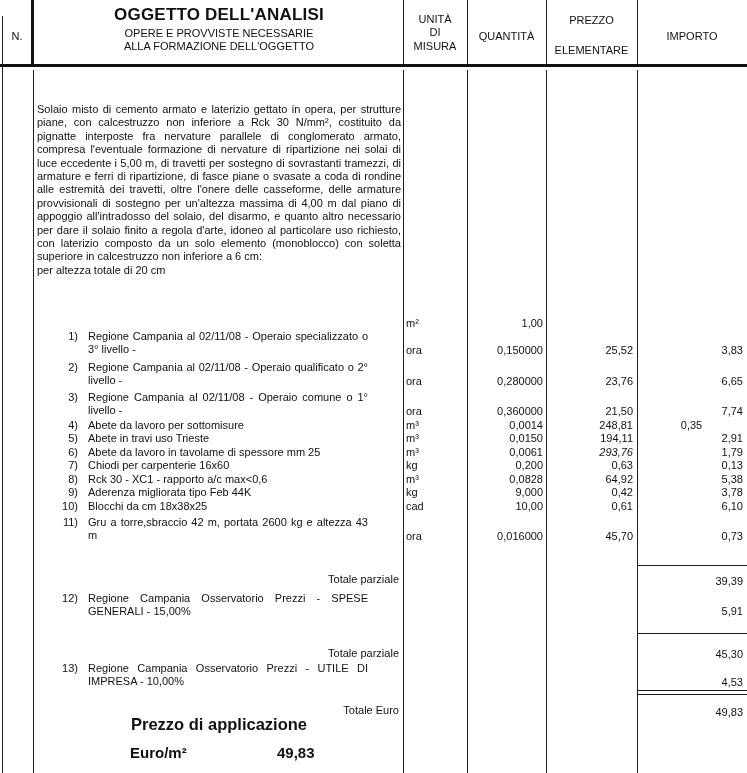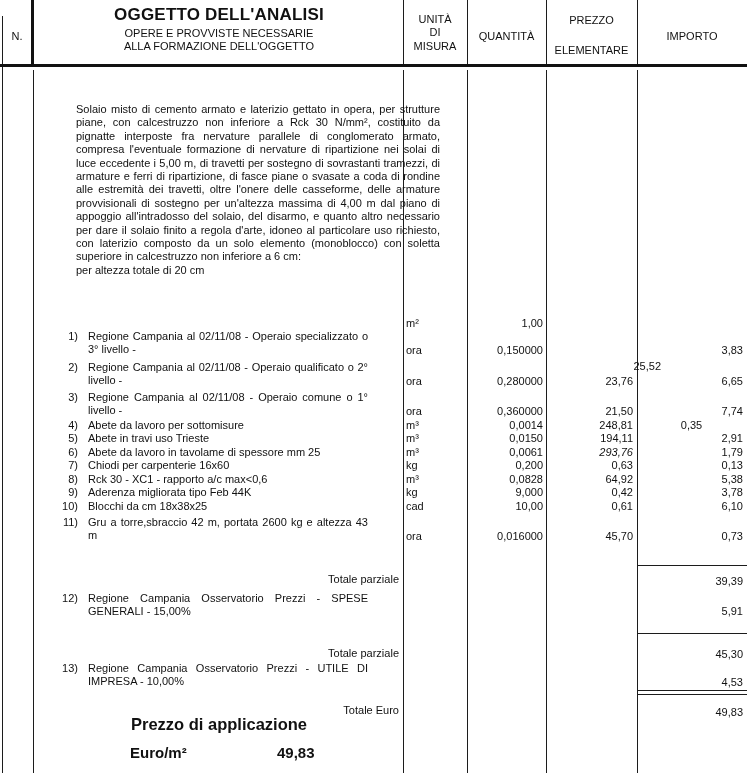--- a/index.html
+++ b/index.html
@@ -60,33 +60,33 @@
     <div>MISURA</div>
   </div>
 
   <div class="abs center" style="left:467px;top:30px;width:79px;">QUANTITÀ</div>
 
   <div class="abs center" style="left:546px;top:14px;width:91px;">PREZZO</div>
   <div class="abs center" style="left:546px;top:44px;width:91px;">ELEMENTARE</div>
 
   <div class="abs center" style="left:637px;top:30px;width:110px;">IMPORTO</div>
 
-  <div class="abs" style="left:37px;top:103px;width:364px;margin-left:39px;">
+  <div class="abs" style="left:37px;top:103px;width:364px;">
     <div class="just">Solaio misto di cemento armato e laterizio gettato in opera, per strutture piane, con calcestruzzo non inferiore a Rck 30 N/mm², costituito da pignatte interposte fra nervature parallele di conglomerato armato, compresa l'eventuale formazione di nervature di ripartizione nei solai di luce eccedente i 5,00 m, di travetti per sostegno di sovrastanti tramezzi, di armature e ferri di ripartizione, di fasce piane o svasate a coda di rondine alle estremità dei travetti, oltre l'onere delle casseforme, delle armature provvisionali di sostegno per un'altezza massima di 4,00 m dal piano di appoggio all'intradosso del solaio, del disarmo, e quanto altro necessario per dare il solaio finito a regola d'arte, idoneo al particolare uso richiesto, con laterizio composto da un solo elemento (monoblocco) con soletta superiore in calcestruzzo non inferiore a 6 cm:</div>
     <div>per altezza totale di 20 cm</div>
   </div>
   <div class="abs" style="left:406px;top:317px;width:60px;">m²</div>
   <div class="abs right" style="left:440px;top:317px;width:103px;">1,00</div>
 
   <div id="items-layer">
       <div class="abs right" style="left:40px;top:330px;width:38px;">1)</div>
       <div class="abs just" style="left:88px;top:330px;width:280px;">Regione Campania al 02/11/08 - Operaio specializzato o 3° livello -</div>
       <div class="abs" style="left:406px;top:344px;width:60px;">ora</div>
       <div class="abs right" style="left:440px;top:344px;width:103px;">0,150000</div>
-      <div class="abs right" style="left:558px;top:344px;width:103px;margin-top:16px;">25,52</div>
+      <div class="abs right" style="left:530px;top:344px;width:103px;">25,52</div>
       <div class="abs right" style="left:640px;top:344px;width:103px;">3,83</div>
       <div class="abs right" style="left:40px;top:361px;width:38px;">2)</div>
       <div class="abs just" style="left:88px;top:361px;width:280px;">Regione Campania al 02/11/08 - Operaio qualificato o 2° livello -</div>
       <div class="abs" style="left:406px;top:375px;width:60px;">ora</div>
       <div class="abs right" style="left:440px;top:375px;width:103px;">0,280000</div>
       <div class="abs right" style="left:530px;top:375px;width:103px;">23,76</div>
       <div class="abs right" style="left:640px;top:375px;width:103px;">6,65</div>
       <div class="abs right" style="left:40px;top:391px;width:38px;">3)</div>
       <div class="abs just" style="left:88px;top:391px;width:280px;">Regione Campania al 02/11/08 - Operaio comune o 1° livello -</div>
       <div class="abs" style="left:406px;top:405px;width:60px;">ora</div>

